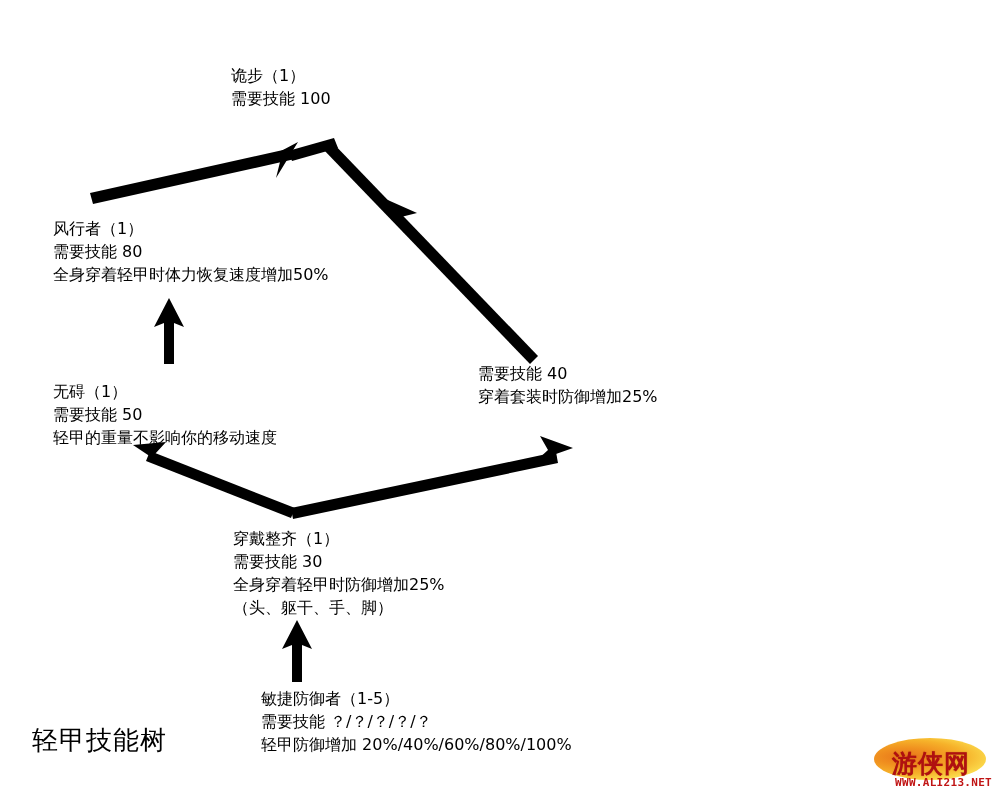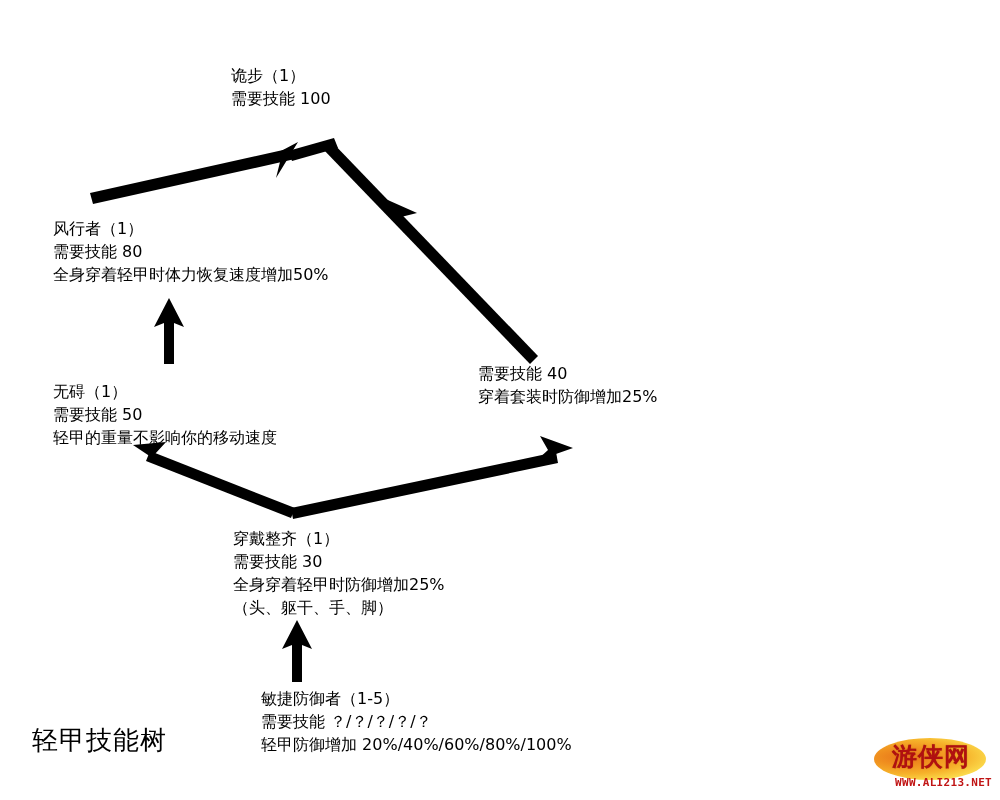--- a/index.html
+++ b/index.html
@@ -55,21 +55,21 @@
     left: 8px;
     top: 2px;
     width: 112px;
     height: 42px;
     border-radius: 50%;
     background: radial-gradient(ellipse at 28% 45%, #e8741a 0%, #f0901f 26%, #f6b22a 52%, #fbd84a 74%, #fdf0a0 100%);
   }
   #watermark .wm-cn {
     position: absolute;
     left: 10px;
-    top: 4px;
+    top: 11px;
     width: 110px;
     text-align: center;
     font-size: 25px;
     font-weight: 700;
     color: #b01010;
     font-family: "DejaVu Sans", "Liberation Sans", sans-serif;
     letter-spacing: 1px;
     text-shadow: 0 0 1px rgba(120,0,0,0.5);
   }
   #watermark .wm-url {

